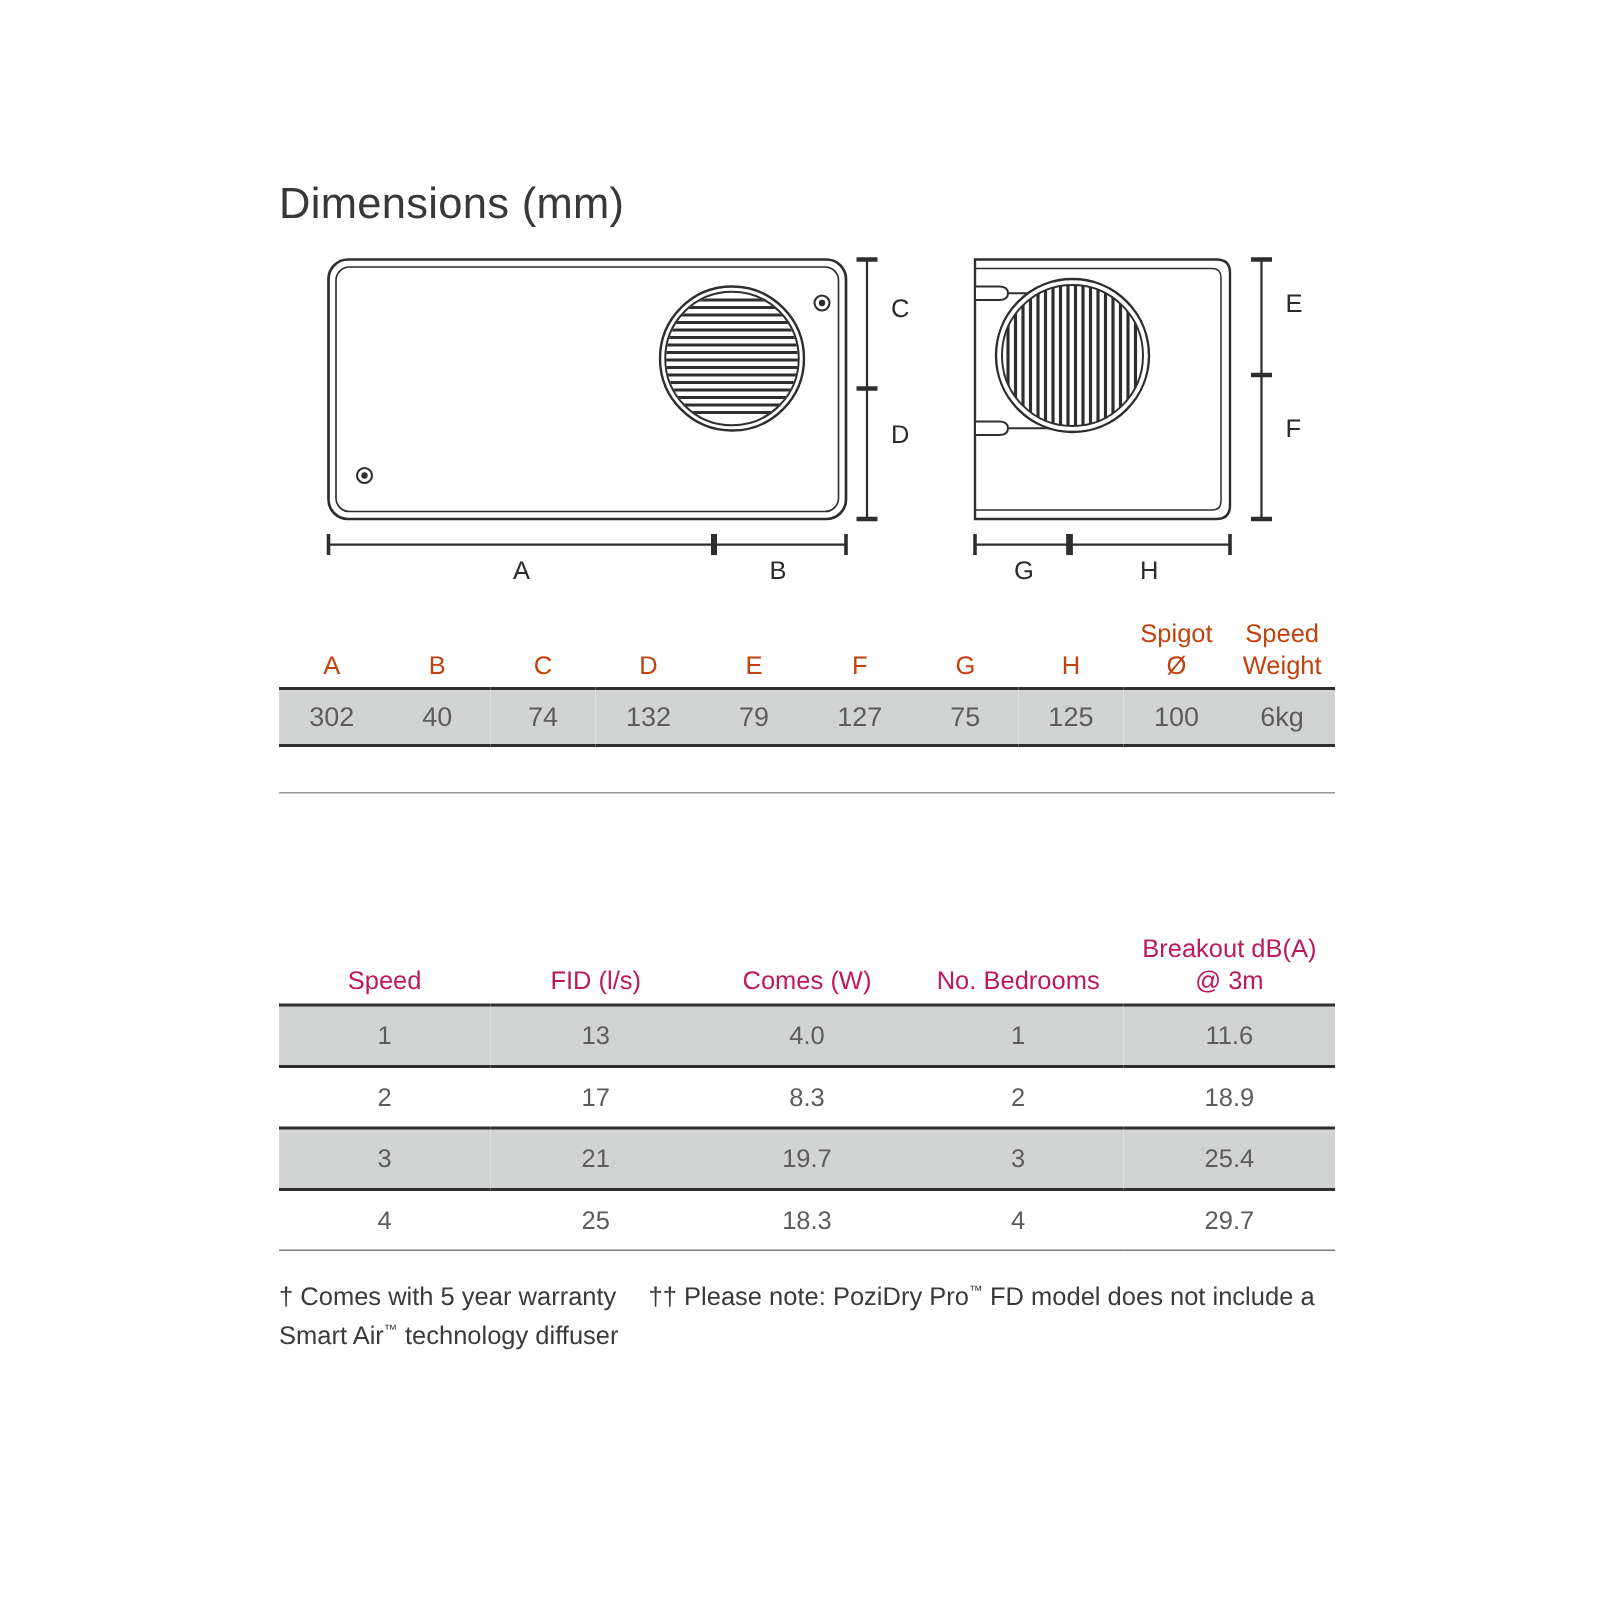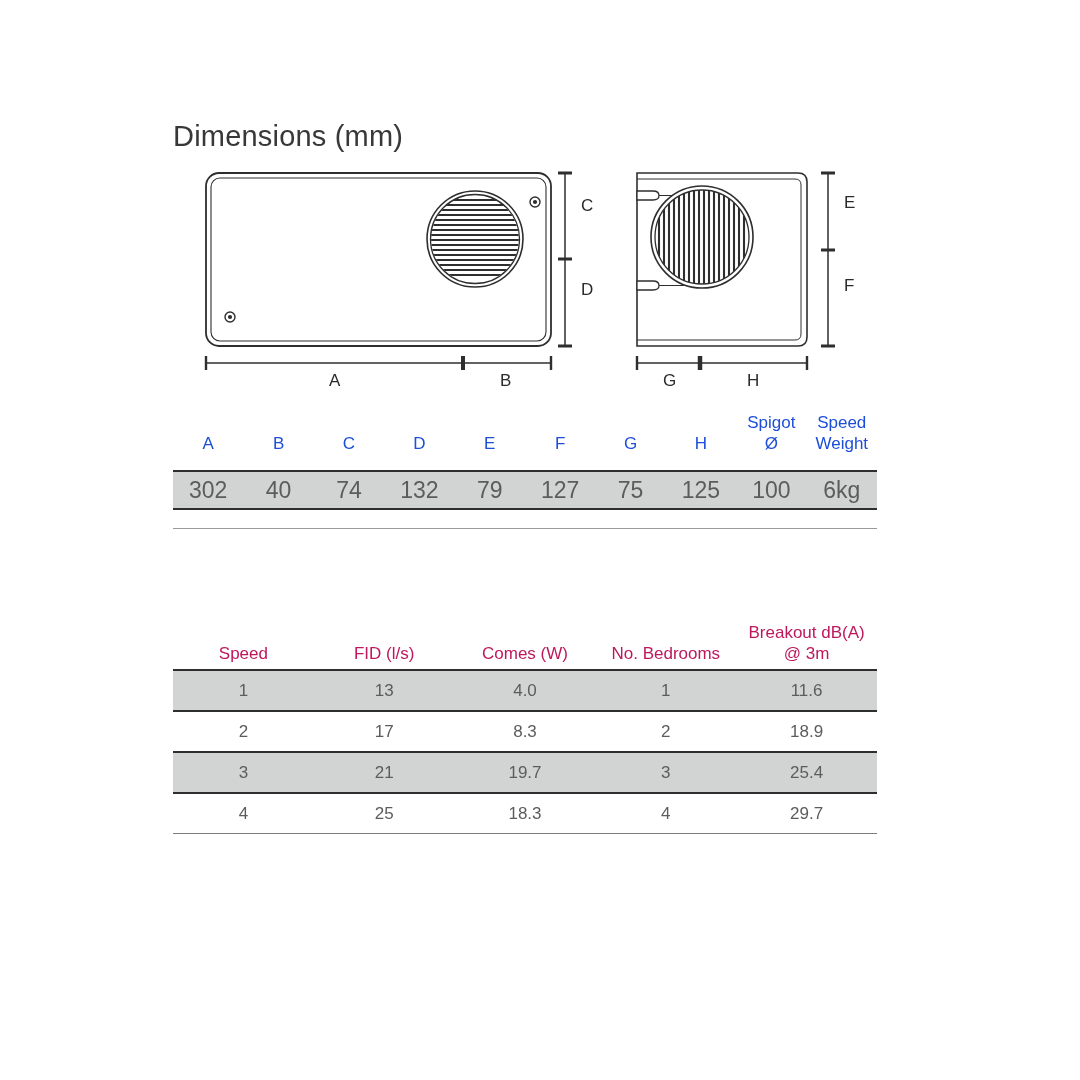--- a/index.html
+++ b/index.html
@@ -11,21 +11,21 @@
     width: 1080px;
     height: 1080px;
     position: relative;
     font-family: "Liberation Sans", sans-serif;
     color: #3a3a3a;
     overflow: hidden;
   }
 
   .page {
     position: absolute;
-    left: 173px;
+    left: 186px;
     top: 0;
     width: 704px;
     height: 1080px;
   }
 
   
   .section-title {
     position: absolute;
     font-size: 29px;
     font-weight: 400;
@@ -64,28 +64,28 @@
     text-align: center;
     font-weight: 400;
     padding: 0;
     border: none;
   }
 
   
   #dimensions-table { top: 406px; }
   #dimensions-table th {
     font-size: 17px;
-    color: #1d4ed8;
+    color: #c2410c;
     vertical-align: bottom;
     height: 48px;
     line-height: 1.28;
-    padding-bottom: 16px;
+    padding-bottom: 4px;
   }
   #dimensions-table td {
-    font-size: 23px;
+    font-size: 18px;
     color: #5c5c5c;
     height: 36px;
   }
   #dimensions-table tr.data-row {
     background: #d2d4d3;
   }
   #dimensions-table tr.data-row td {
     border-top: 2.5px solid #2e2e2e;
     border-bottom: 2.5px solid #2e2e2e;
   }
@@ -408,14 +408,23 @@
       <tr class="plain last-row">
         <td>4</td>
         <td>25</td>
         <td>18.3</td>
         <td>4</td>
         <td>29.7</td>
       </tr>
     </tbody>
   </table>
 
+  <div id="footnotes">
+    <span>†</span>
+    <span>Comes with 5 year warranty</span>
+    <span class="gap"></span>
+    <span>††</span>
+    <span>Please note: PoziDry Pro</span><sup class="tm">™</sup>
+    <span>FD model does not include a Smart Air</span><sup class="tm">™</sup>
+    <span>technology diffuser</span>
+  </div>
 
 </div>
 
 </body></html>

